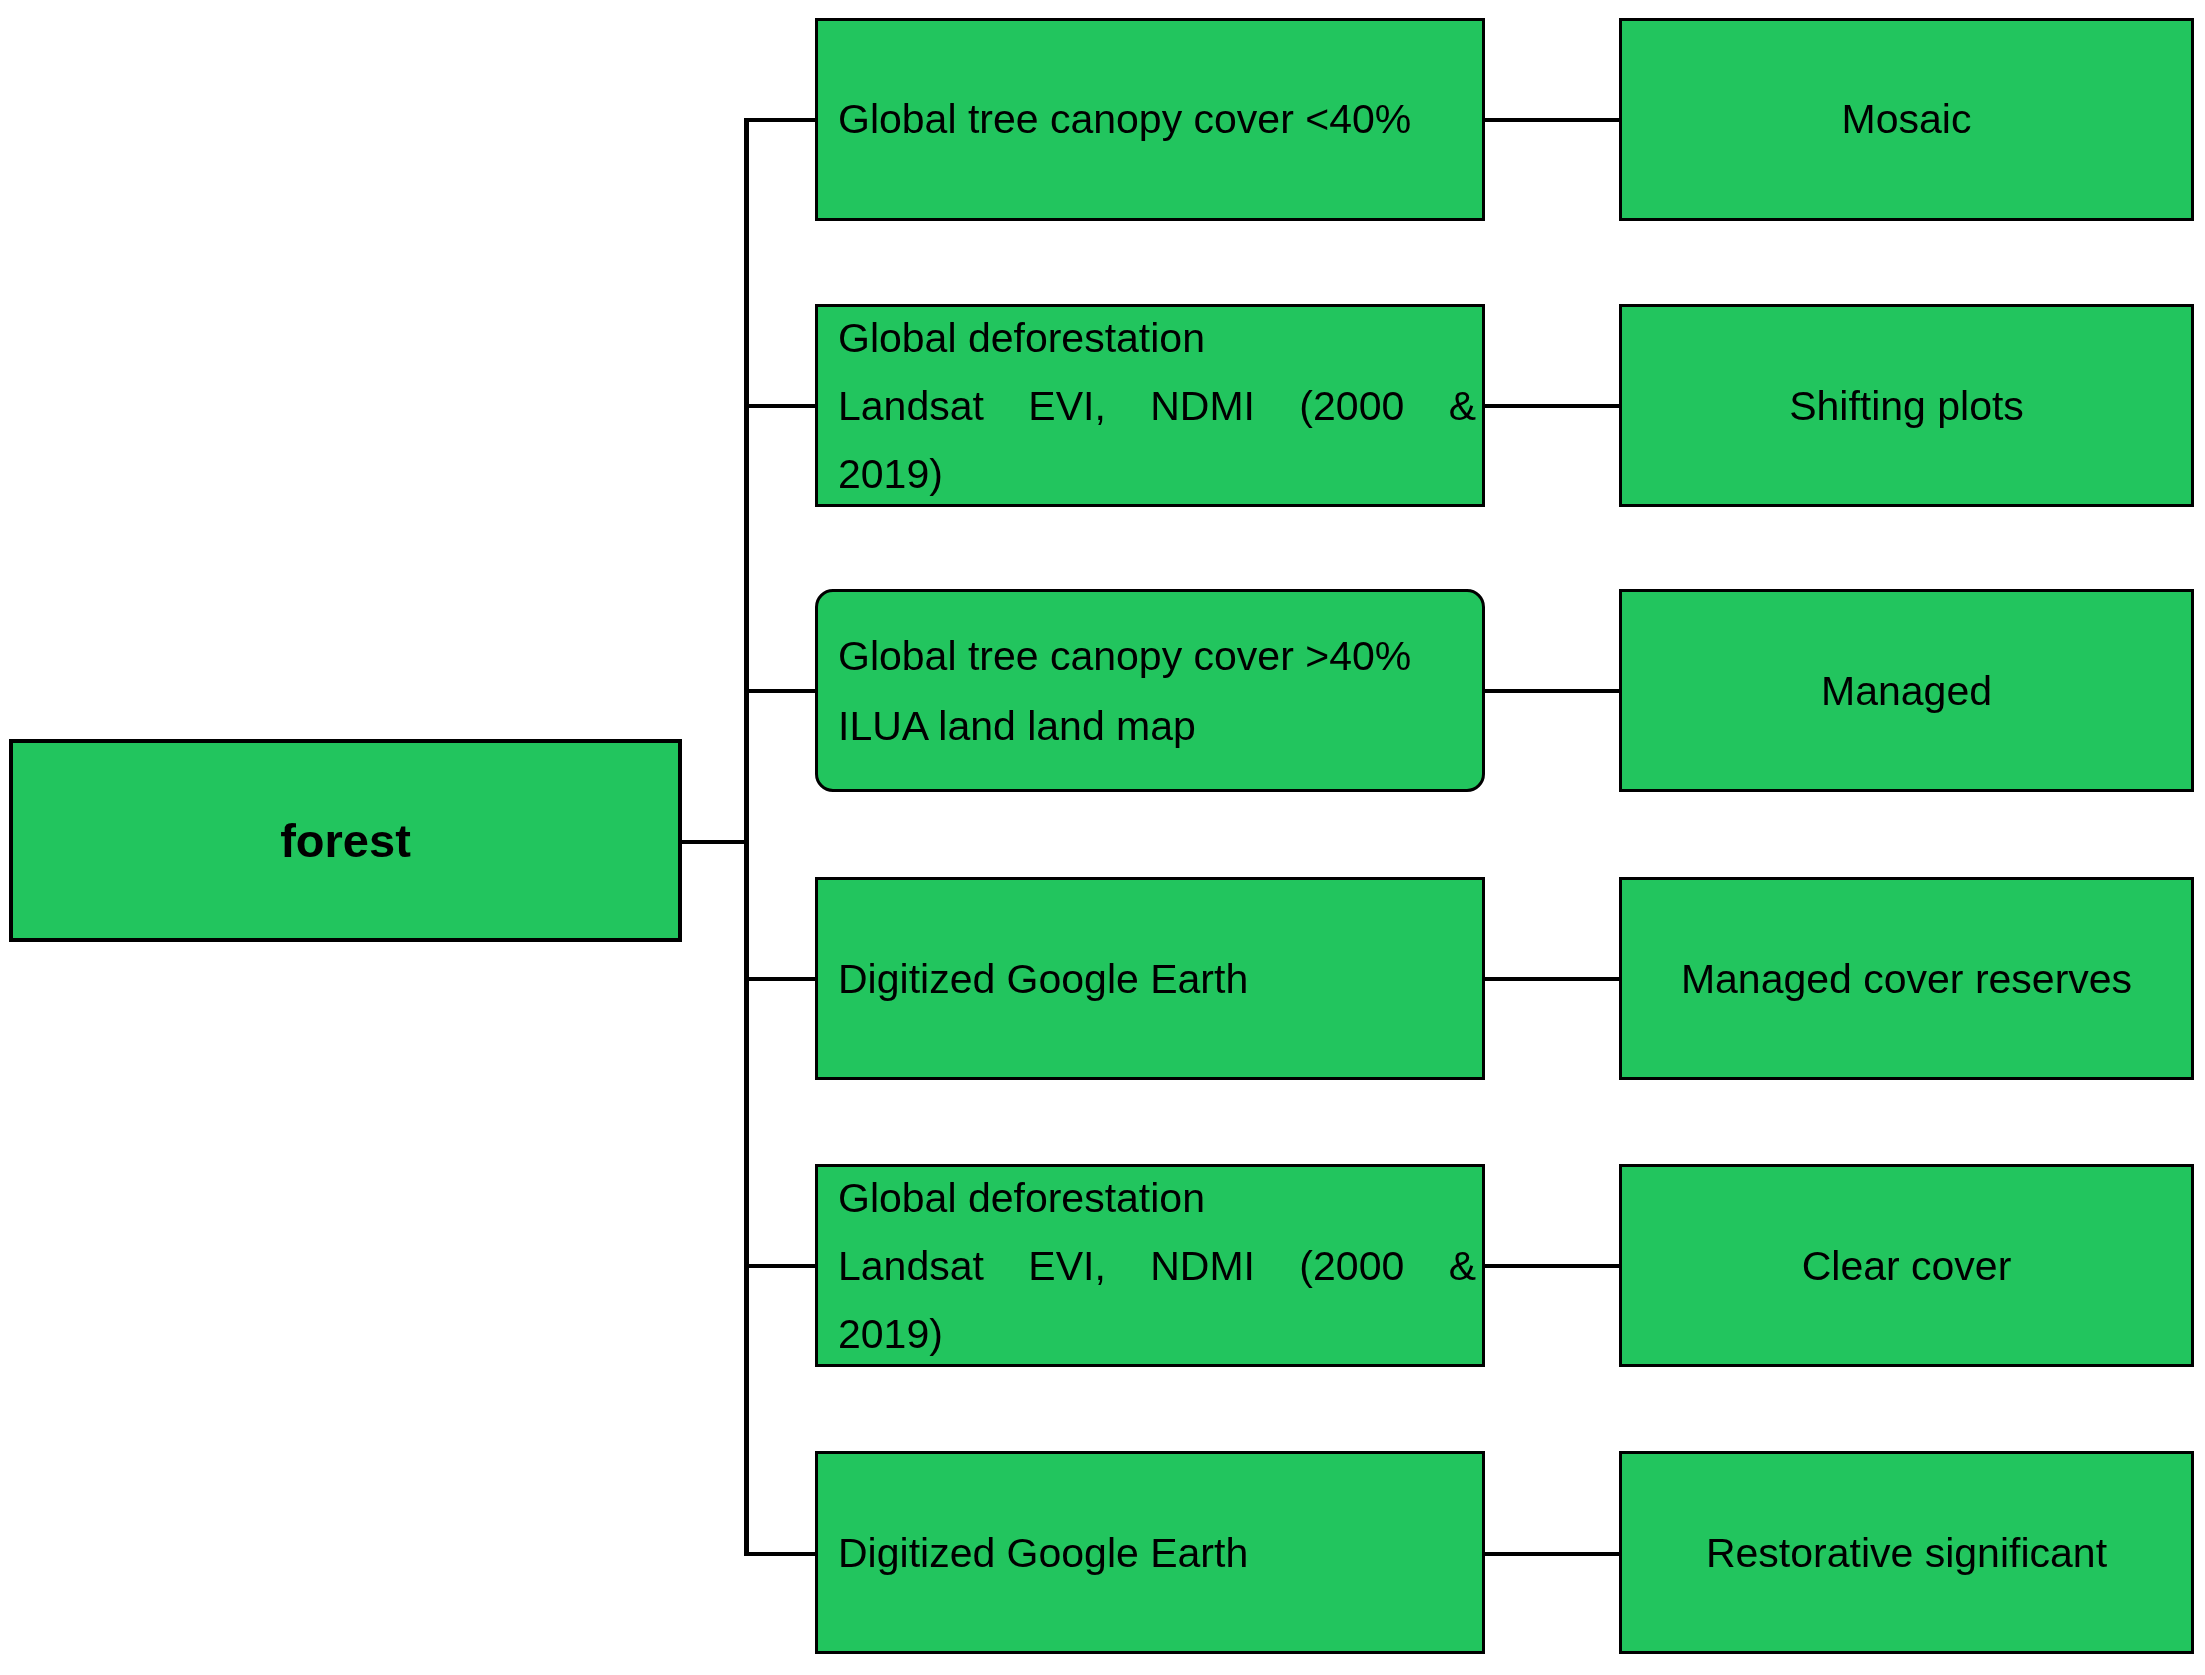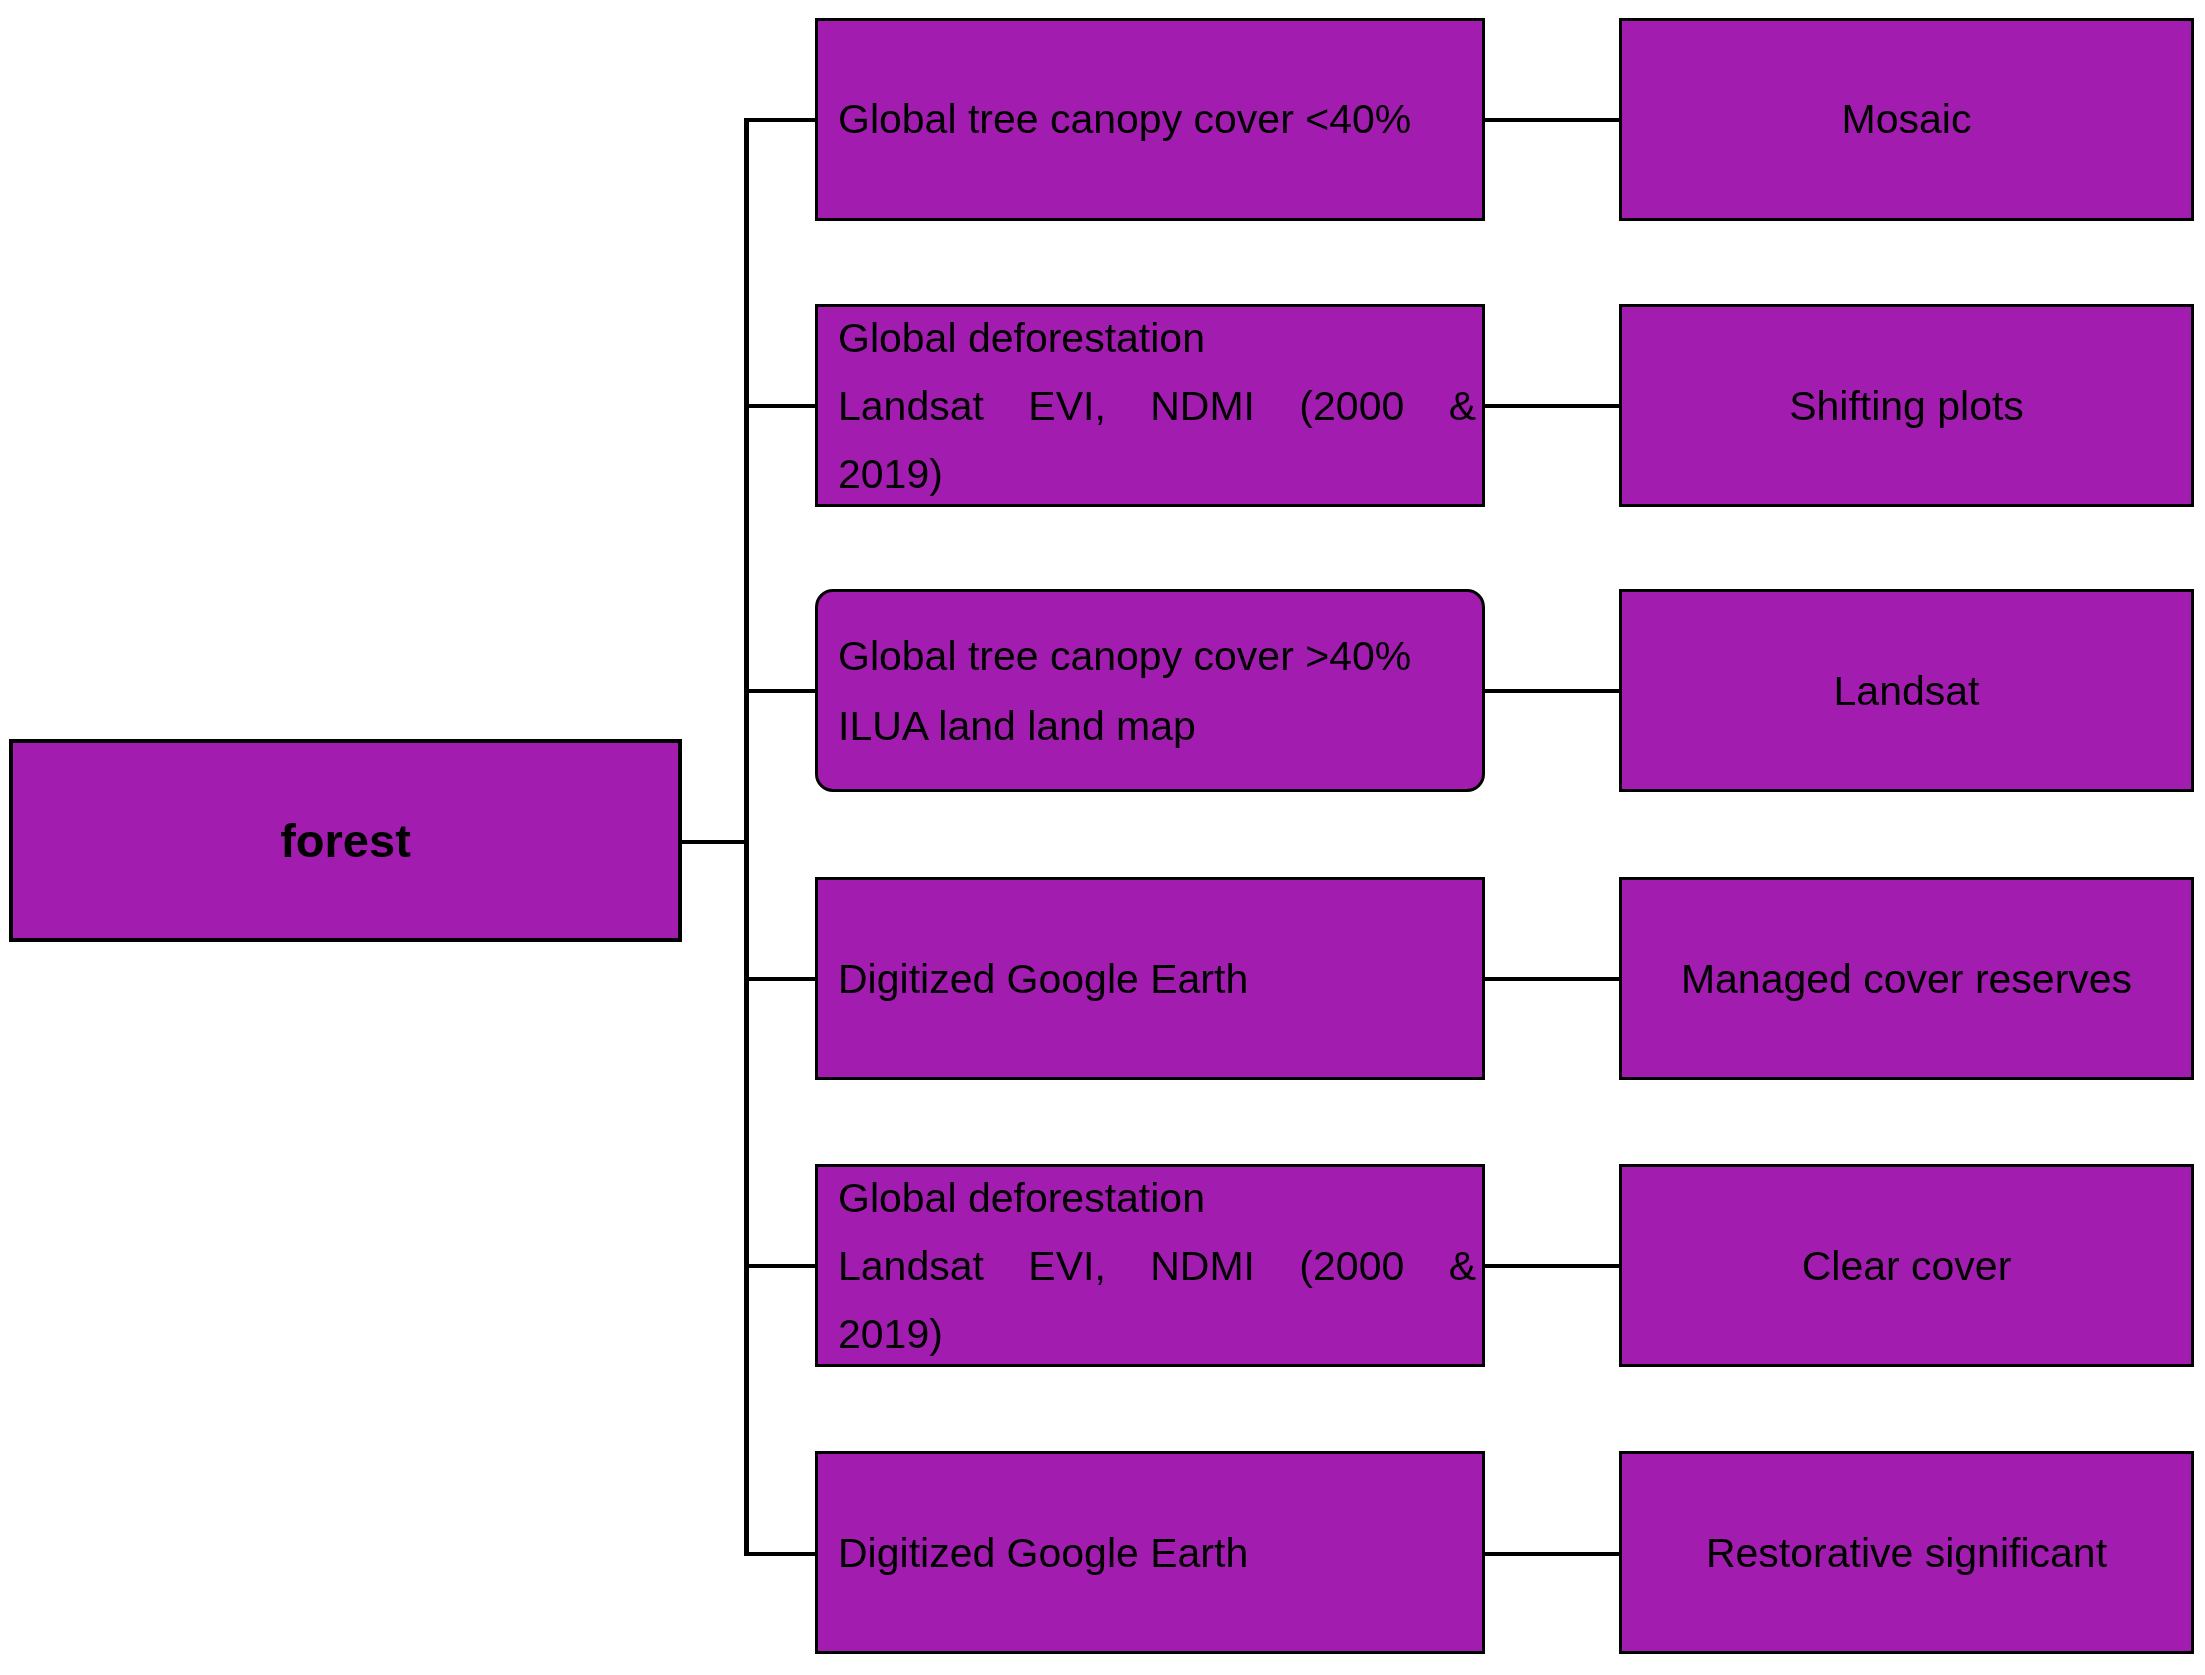--- a/index.html
+++ b/index.html
@@ -8,21 +8,21 @@
     width: 2205px;
     height: 1675px;
     background: #ffffff;
     font-family: "Liberation Sans", sans-serif;
     color: #000000;
     overflow: hidden;
   }
   .box {
     position: absolute;
     box-sizing: border-box;
-    background: #a21caf;
+    background: #22c55e;
     border: 3.8px solid #000000;
     display: flex;
     flex-direction: column;
     justify-content: center;
   }
   .root-box {
     left: 9px; top: 739px; width: 673px; height: 203px;
     border-width: 4.6px;
     align-items: center;
     text-align: center;
@@ -120,21 +120,21 @@
 
   <div class="box right-box r1">
     <div>Shifting plots</div>
   </div>
 
   <div class="box right-box r0">
     <div>Mosaic</div>
   </div>
 
   <div class="box right-box r2">
-    <div>Landsat</div>
+    <div>Managed</div>
   </div>
 
   <div class="box right-box r3">
     <div>Managed cover reserves</div>
   </div>
 
   <div class="box right-box r4">
     <div>Clear cover</div>
   </div>
 

